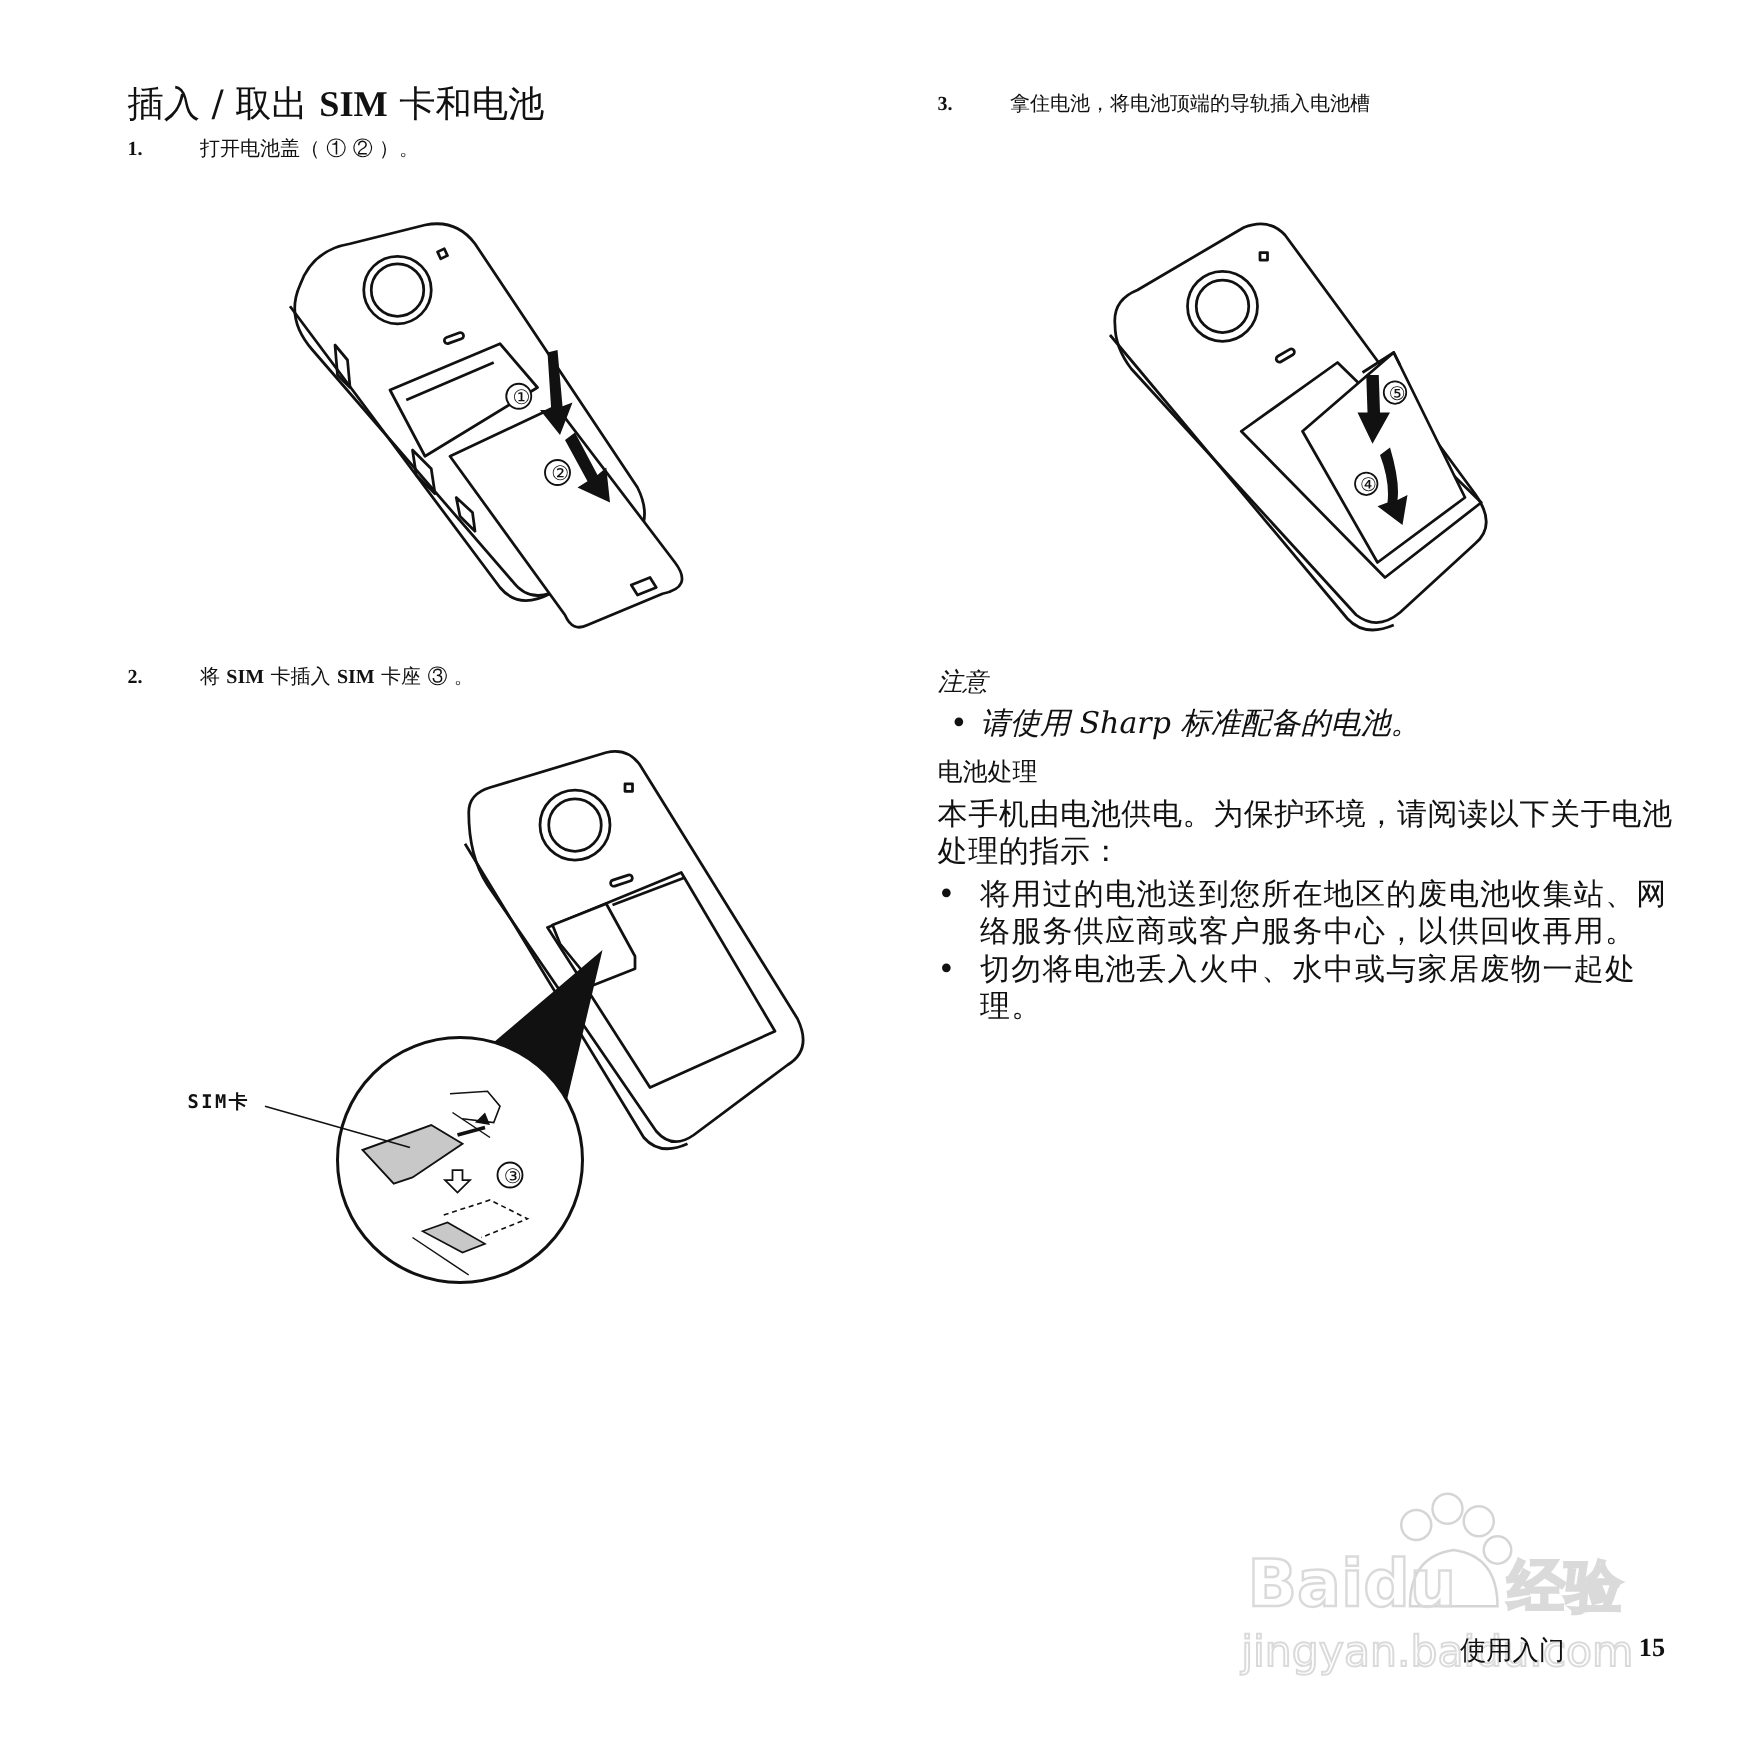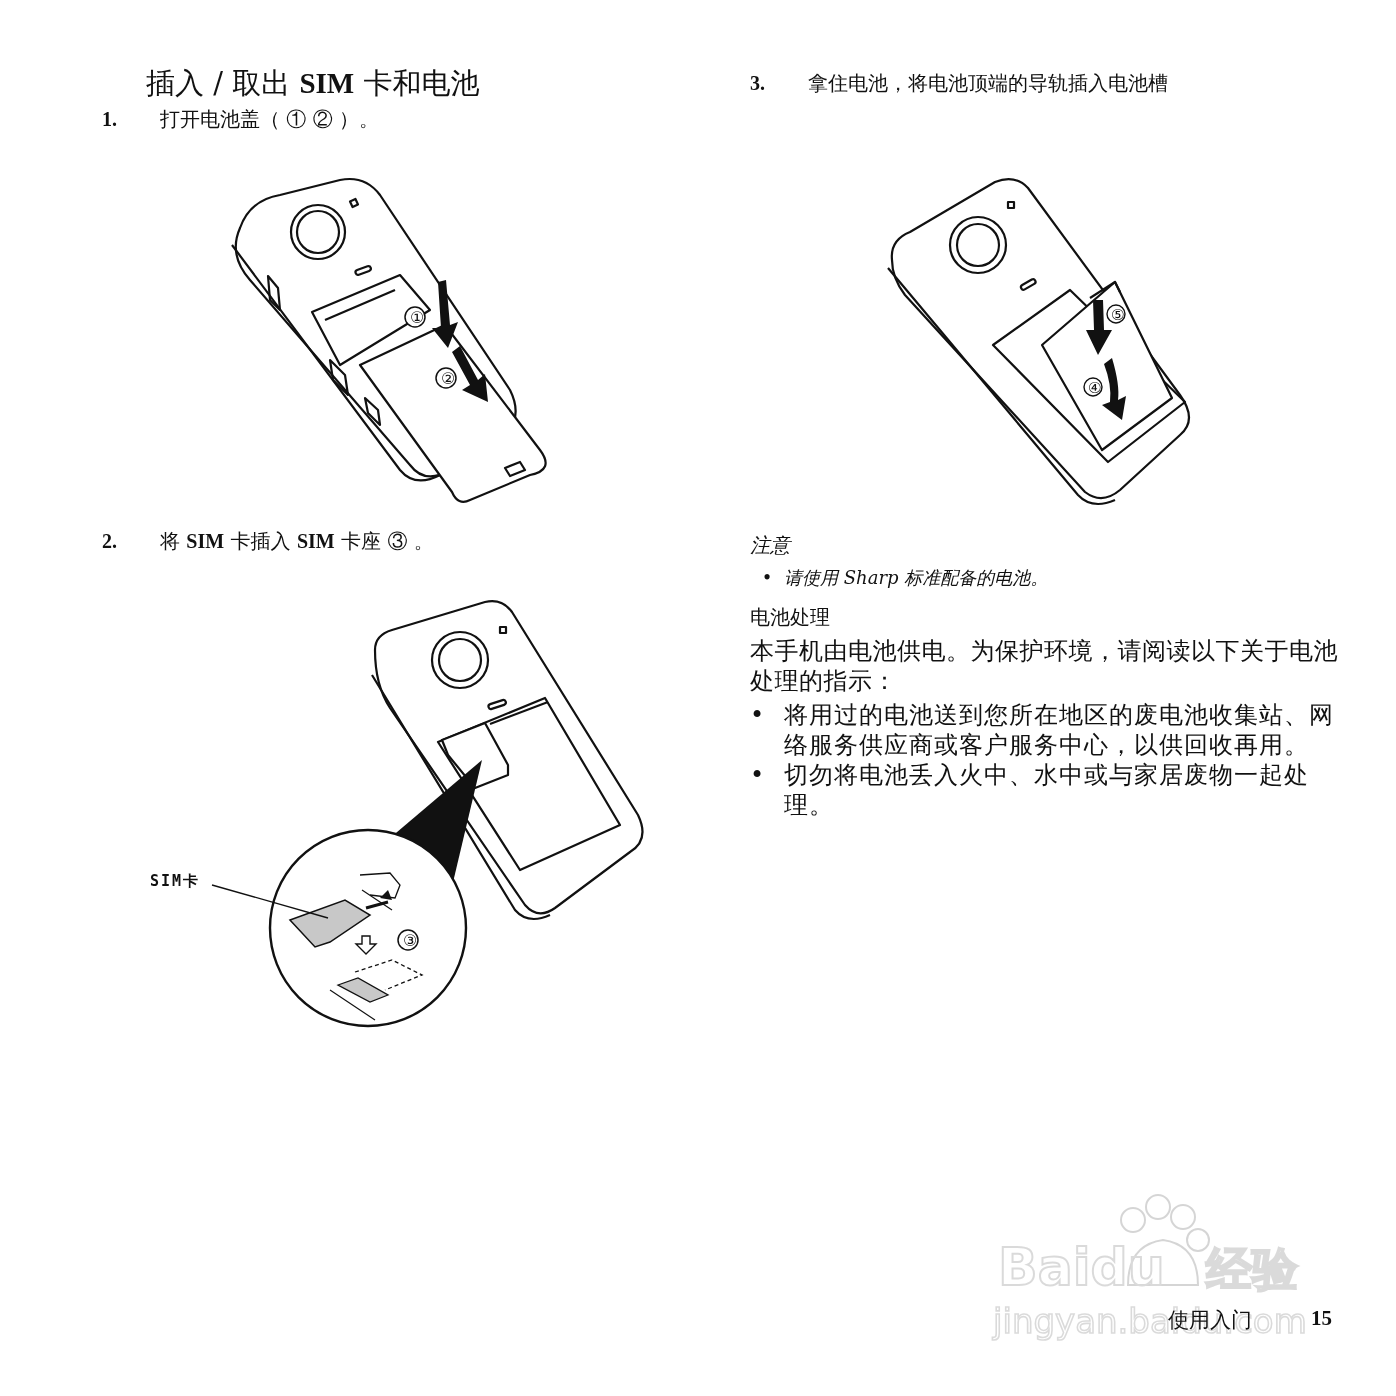--- a/index.html
+++ b/index.html
@@ -1,27 +1,27 @@
 <!DOCTYPE html>
 <html><head>
 <meta charset="utf-8">
 <style>
   html, body { margin: 0; padding: 0; background: #ffffff; }
   body { width: 1396px; height: 1396px; position: relative; overflow: hidden;
          font-family: "DejaVu Serif", "Liberation Serif", serif; color: #111; }
   .abs { position: absolute; }
-  .title { left: 102px; top: 66px; font-size: 29px; line-height: 34px; white-space: nowrap; margin-left: 44px; }
+  .title { left: 102px; top: 66px; font-size: 29px; line-height: 34px; white-space: nowrap; }
   .title b { font-family: "Liberation Serif", serif; font-weight: bold; }
-  .step { font-size: 20px; line-height: 30px; white-space: nowrap; }
+  .step { font-size: 16px; line-height: 30px; white-space: nowrap; }
   .step .num { font-family: "Liberation Serif", serif; font-weight: bold; display: inline-block; width: 58px; }
   .step b { font-family: "Liberation Serif", serif; font-weight: bold; }
   .step3 { left: 750px; top: 68px; width: 600px; white-space: normal; }
   .step3 .line2 { padding-left: 60px; display:block; }
   .note-title { left: 750px; top: 532px; font-size: 20px; font-style: italic; }
-  .bullet { font-size: 18px; line-height: 30px; text-align: center; }
+  .bullet { font-size: 24px; line-height: 30px; text-align: center; }
   .bullet .dot { display: inline-block; width: 34px; }
   .note-item { left: 750px; top: 563px; font-style: italic; white-space: nowrap; }
   .section-title { left: 750px; top: 604px; font-size: 20px; }
   .para { left: 750px; top: 636px; width: 590px; font-size: 24px; line-height: 30px; letter-spacing: 0.5px; }
   .list { left: 750px; top: 700px; width: 590px; }
   .list .li { display: flex; font-size: 24px; line-height: 30px; letter-spacing: 1px; }
   .list .li .dot { width: 34px; flex: 0 0 34px; }
   .footer { top: 1306px; font-size: 21px; }
   .footer-label { left: 1168px; }
   .footer-page { left: 1311px; font-family: "Liberation Serif", serif; font-weight: bold; }

